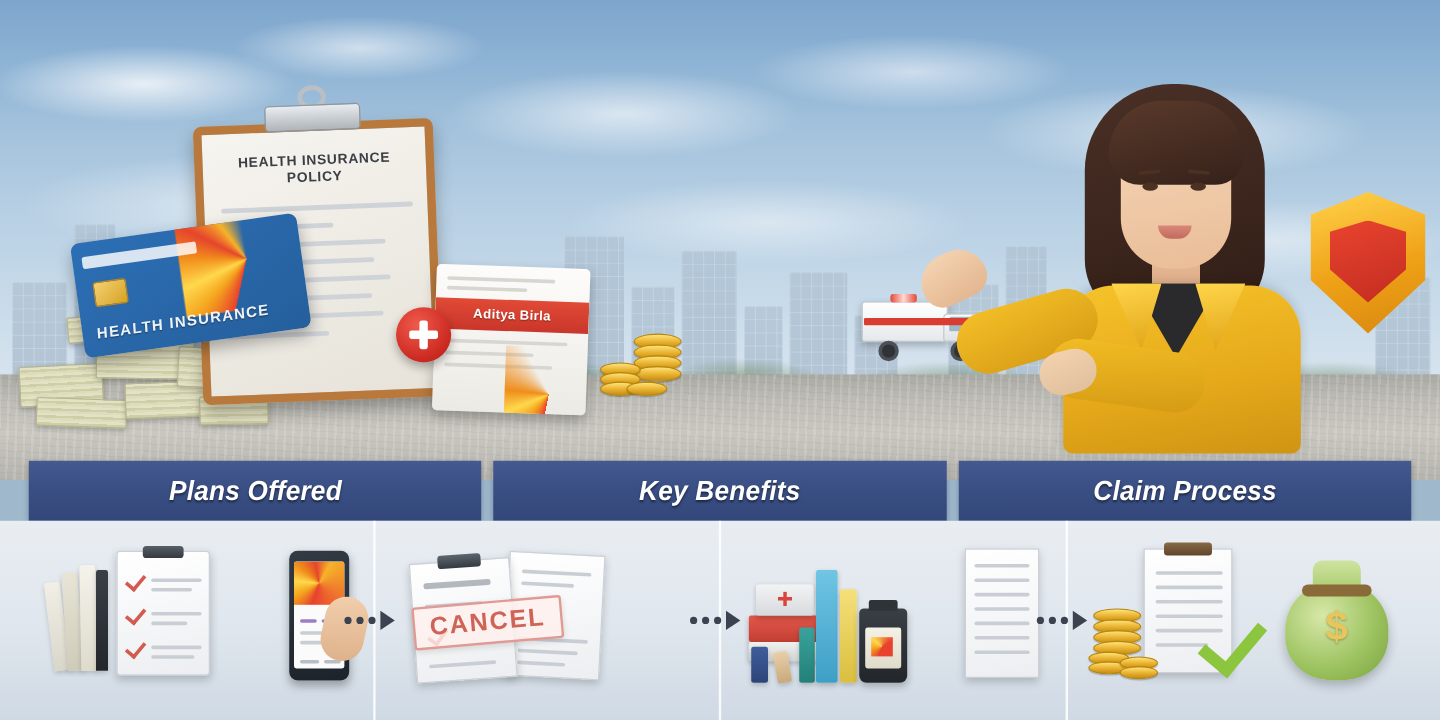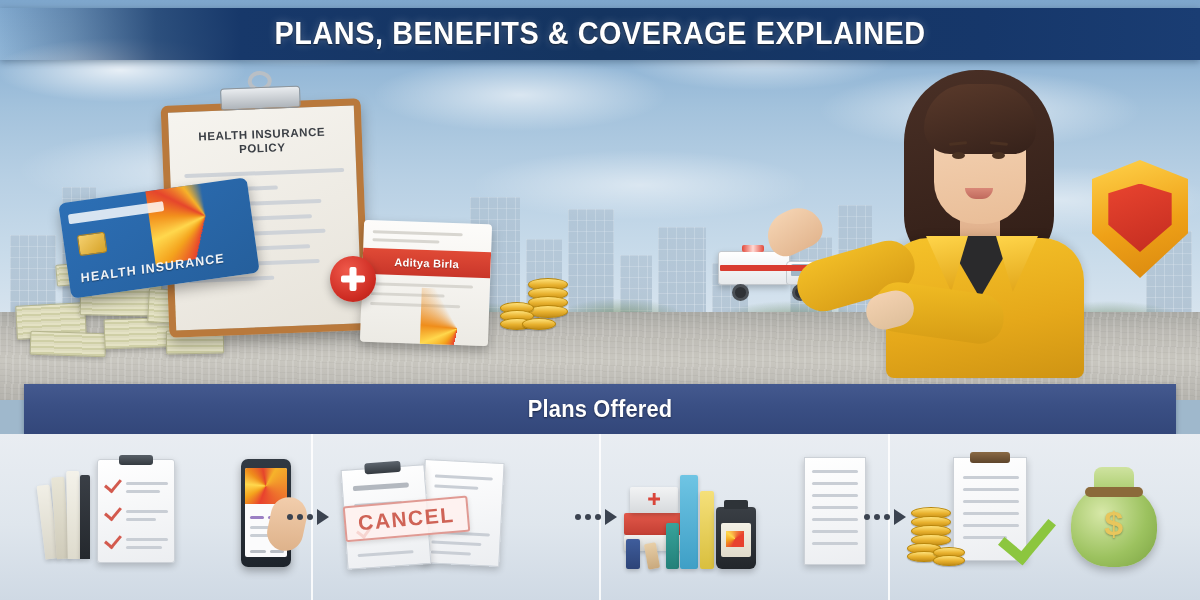--- a/index.html
+++ b/index.html
@@ -356,20 +356,21 @@
   }
   .step-headers {
     position: absolute; left: 0; top: 0; width: 1200px; height: 50px;
     display: flex; gap: 10px; padding: 0 24px;
   }
   .step-head {
     flex: 1;
     background: linear-gradient(180deg, #44598f 0%, #3a4f84 45%, #33477a 100%);
     display: flex; align-items: center; justify-content: center;
     box-shadow: 0 2px 5px rgba(10,25,55,.3);
+    font-style: italic;
   }
   .step-head-label {
     color: #ffffff; font-size: 23px; font-weight: bold; letter-spacing: .2px;
     transform: scaleX(.95);
     text-shadow: 0 1px 2px rgba(0,0,0,.5);
     white-space: nowrap;
   }
   .step-bodies {
     position: absolute; left: 0; top: 50px; width: 1200px; height: 166px;
     display: flex; padding: 0 24px;
@@ -509,23 +510,20 @@
     <div class="bld" style="left:620px; width:32px; height:100px;"></div>
     <div class="bld" style="left:658px; width:48px; height:128px;"></div>
     <div class="bld" style="left:712px; width:36px; height:92px;"></div>
     <div class="bld" style="left:790px; width:42px; height:118px;"></div>
     <div class="bld" style="left:838px; width:34px; height:150px;"></div>
     <div class="bld" style="left:1146px; width:46px; height:124px;"></div>
   </div>
   <div class="treeline"></div>
   <div class="ground"></div>
 
-  <div class="banner">
-    <div class="banner-title">PLANS, BENEFITS &amp; COVERAGE EXPLAINED</div>
-  </div>
 
   <div class="hero">
 
     <div class="cash-group">
       <div class="cash" style="left:0px;   top:56px; width:70px; height:34px; transform:rotate(-3deg);"></div>
       <div class="cash" style="left:14px;  top:84px; width:76px; height:24px; transform:rotate(2deg);"></div>
       <div class="cash" style="left:64px;  top:28px; width:82px; height:40px; transform:rotate(1deg);"></div>
       <div class="cash" style="left:88px;  top:70px; width:78px; height:30px; transform:rotate(-2deg);"></div>
       <div class="cash" style="left:132px; top:42px; width:70px; height:34px; transform:rotate(3deg);"></div>
       <div class="cash" style="left:40px;  top:14px; width:64px; height:22px; transform:rotate(-5deg);"></div>
@@ -617,20 +615,26 @@
       <div class="w-hand-r"></div>
     </div>
   </div>
 
   <div class="steps">
 
     <div class="step-headers">
       <div class="step-head">
         <span class="step-head-label">Plans Offered</span>
       </div>
+      <div class="step-head">
+        <span class="step-head-label">Key Benefits</span>
+      </div>
+      <div class="step-head">
+        <span class="step-head-label">Claim Process</span>
+      </div>
     </div>
 
     <div class="step-bodies">
 
       <div class="step-body">
         <div class="step-scene">
           <div class="books">
             <div class="book" style="left:0px;  height:74px; background:linear-gradient(180deg,#f1efe6,#d9d6c9); transform:rotate(-7deg);"></div>
             <div class="book" style="left:13px; height:82px; background:linear-gradient(180deg,#e8e5d6,#cfcbba); transform:rotate(-4deg);"></div>
             <div class="book" style="left:26px; height:88px; background:linear-gradient(180deg,#f4f2ea,#dedbcd); transform:rotate(-1deg);"></div>

